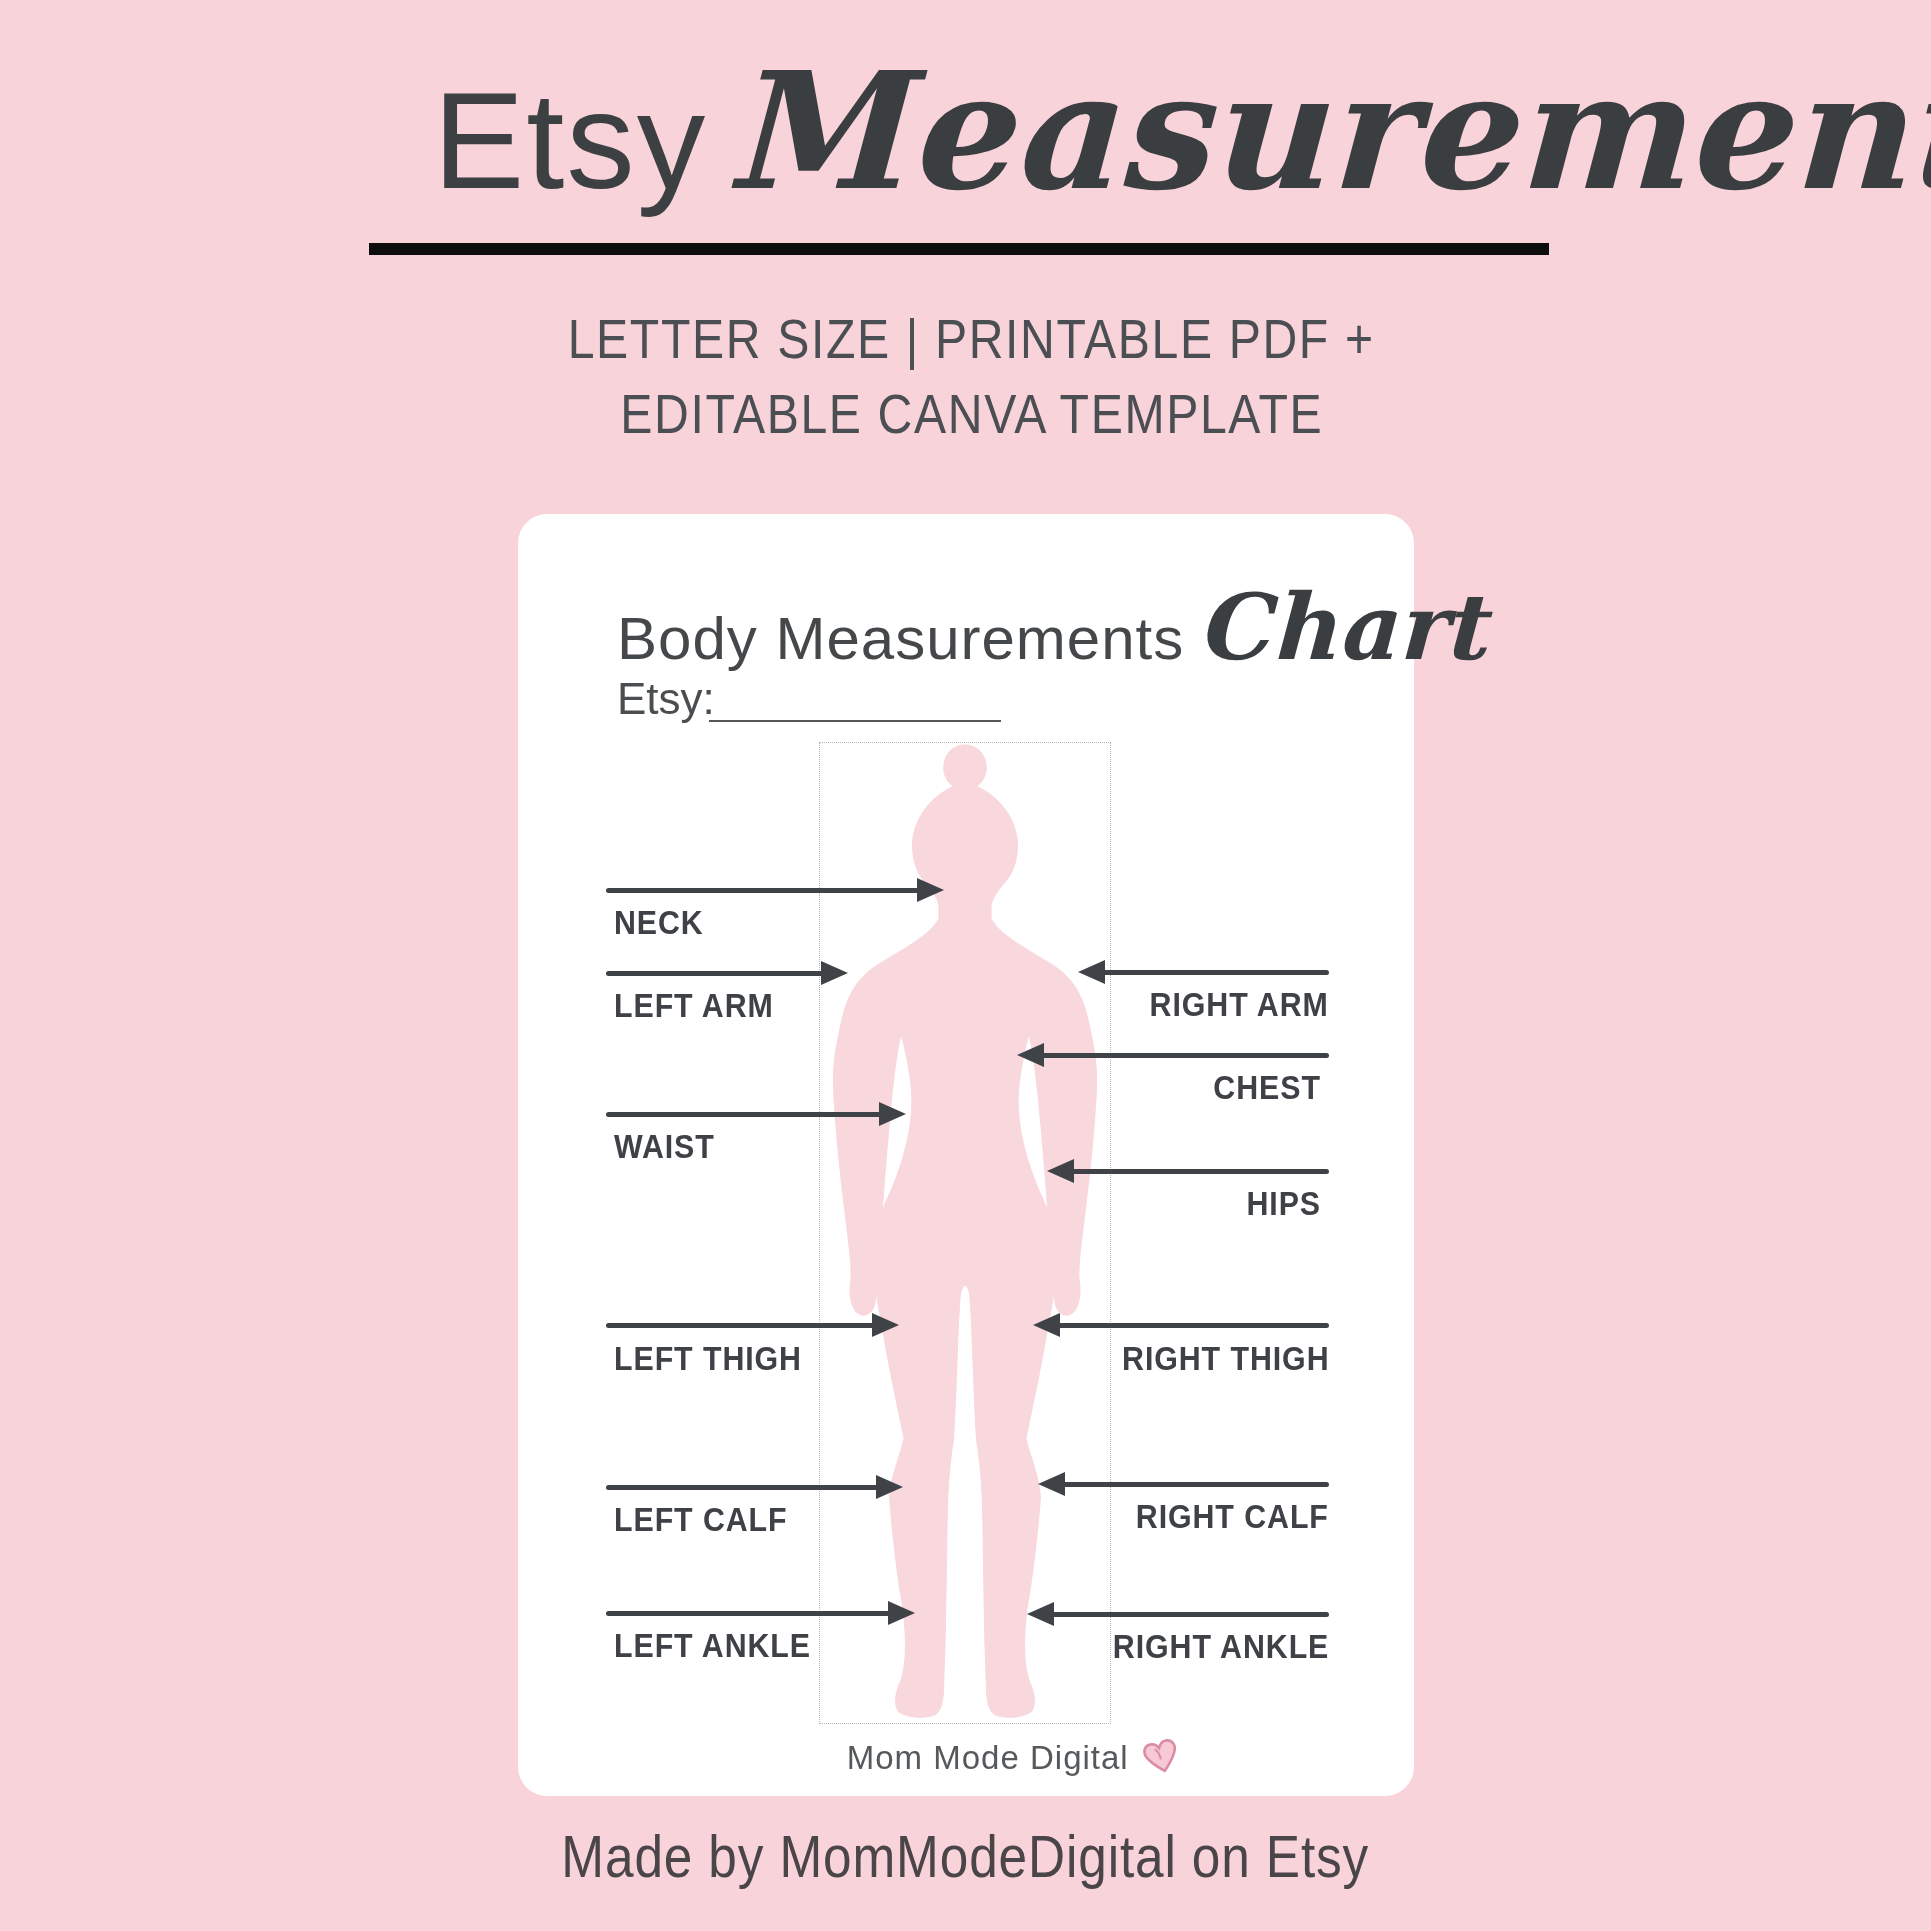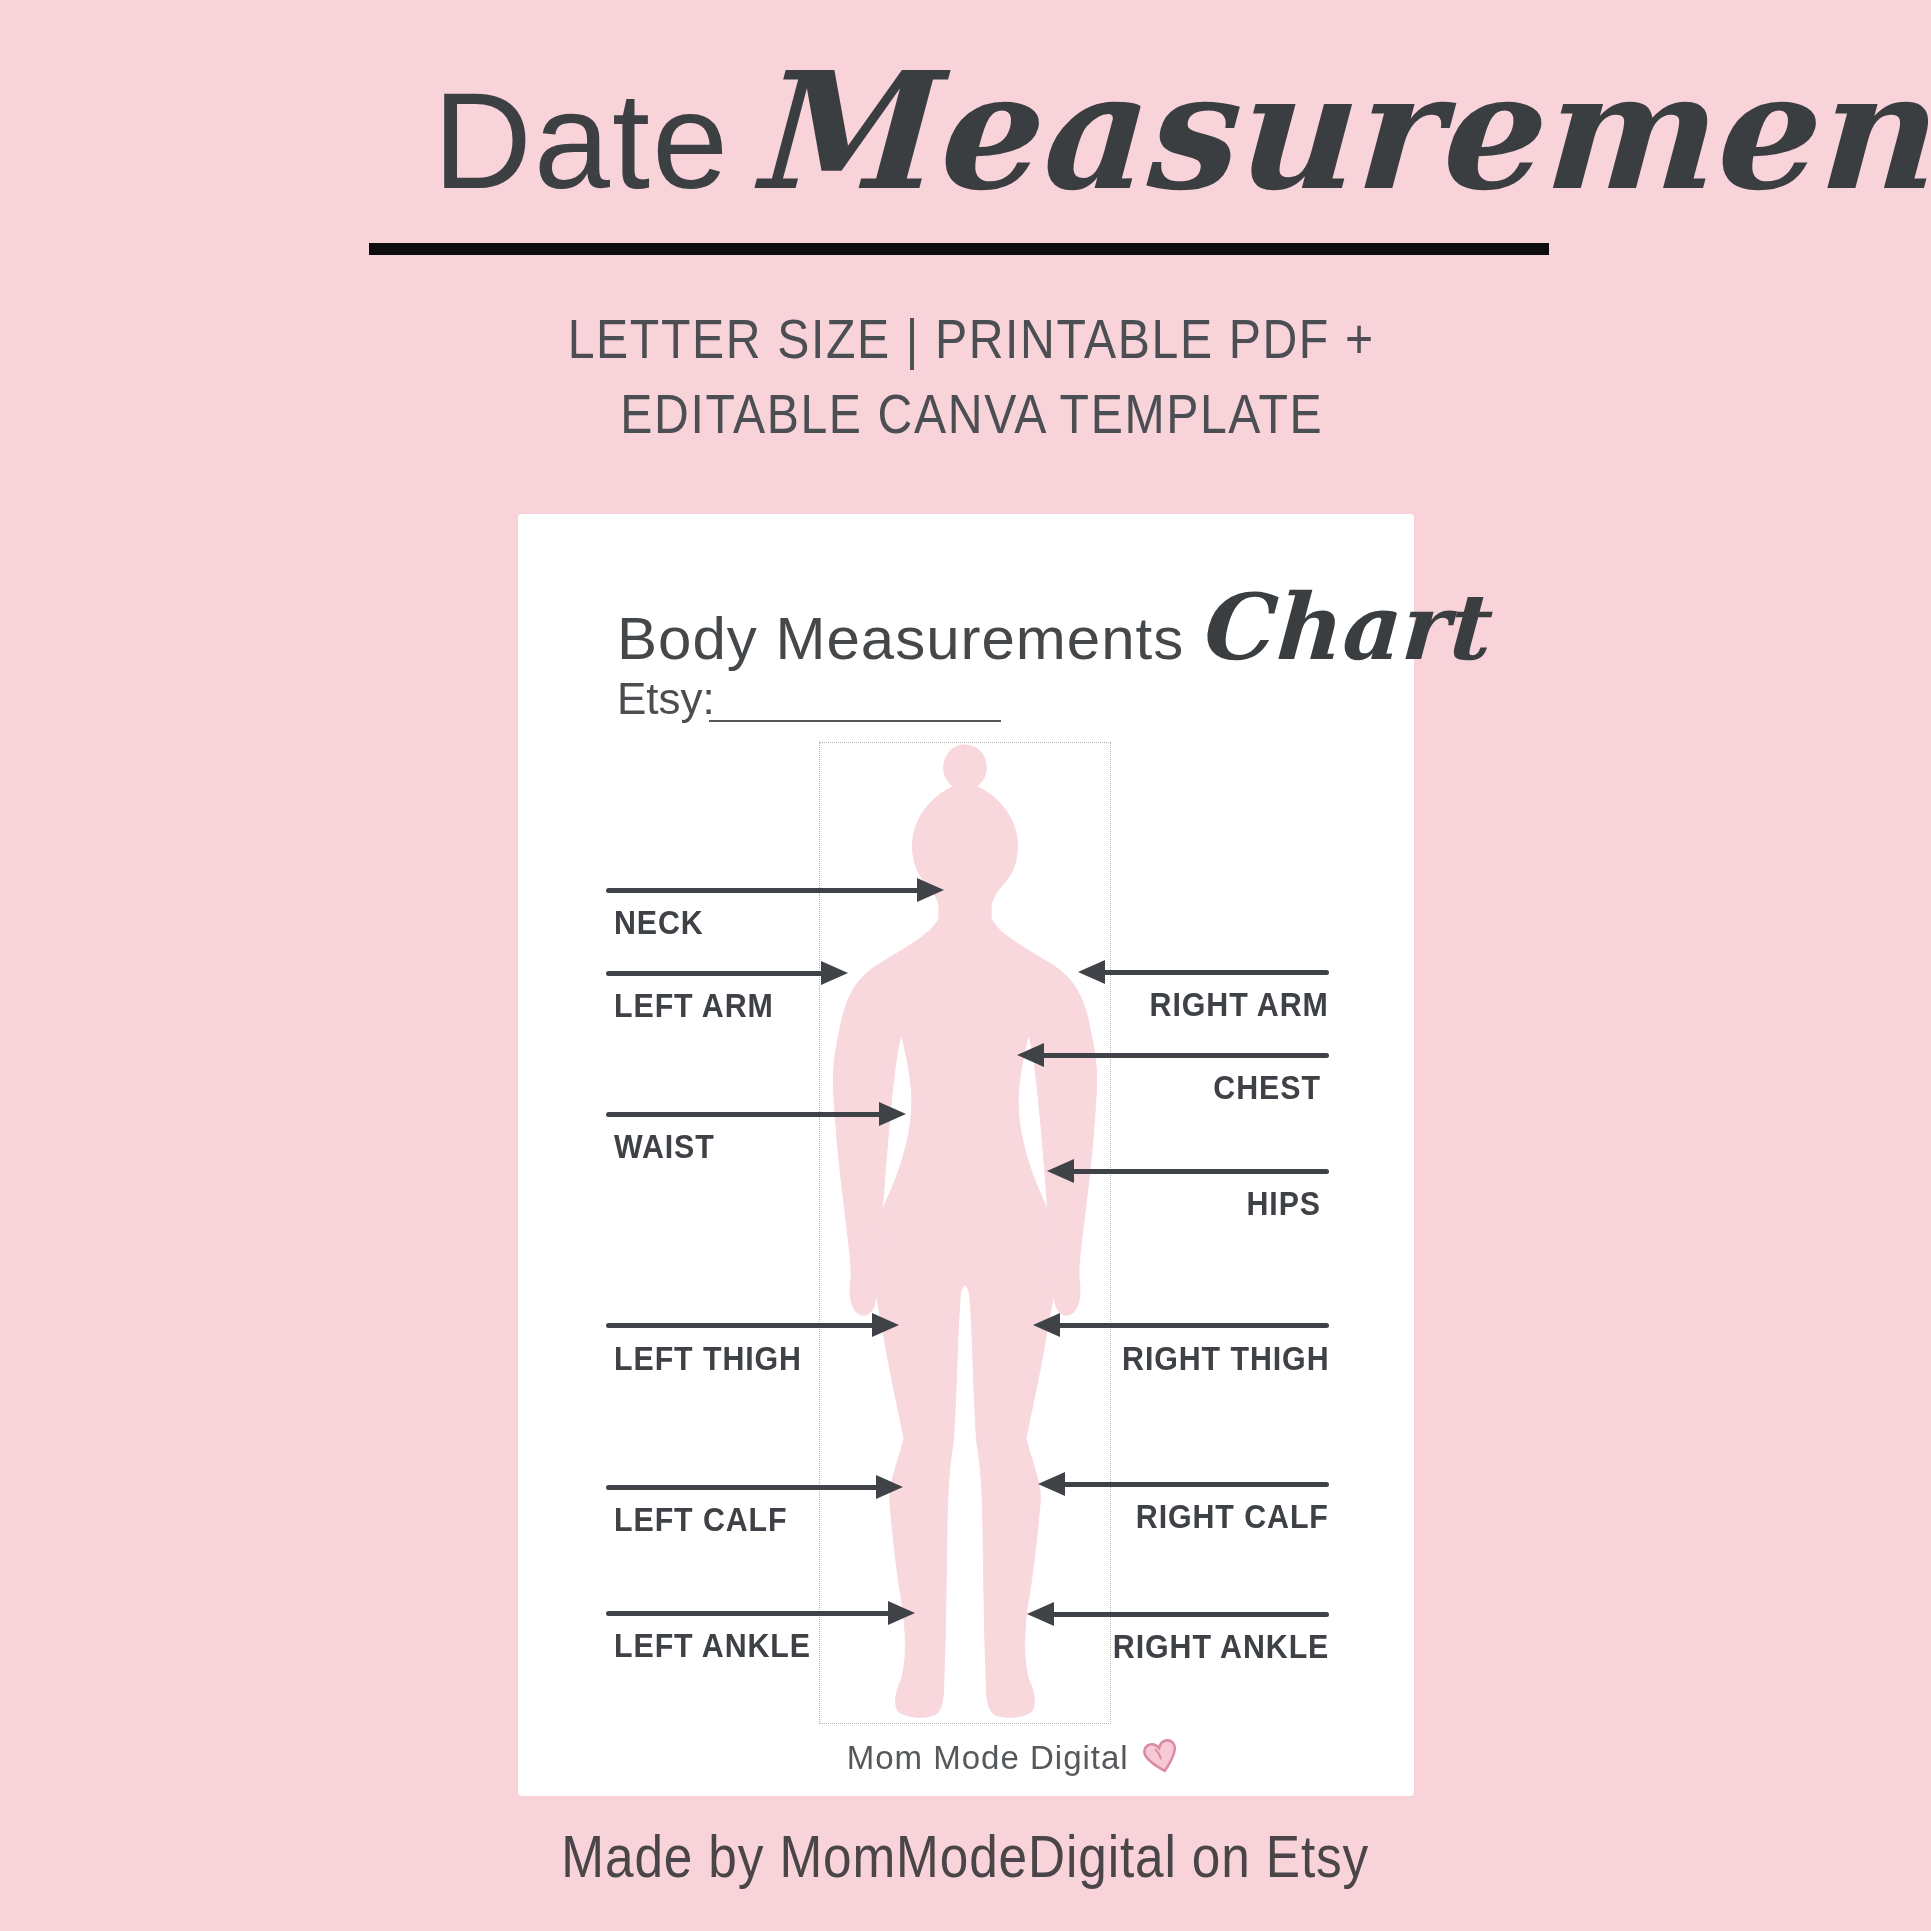--- a/index.html
+++ b/index.html
@@ -34,21 +34,21 @@
   .subtitle{
     position:absolute;left:0;top:301px;width:1931px;
     text-align:center;
     font-size:56px;line-height:75px;font-weight:500;
     letter-spacing:1.9px;color:#4b4e52;padding-left:6px;
   }
   .subtitle .cond{display:inline-block;transform:scaleX(0.86);transform-origin:center;}
   
   .card{
     position:absolute;left:518px;top:514px;width:896px;height:1282px;
-    background:#ffffff;border-radius:4px;
+    background:#ffffff;border-radius:29px;
   }
   .card-title{
     position:absolute;left:99px;top:60px;
     display:flex;align-items:baseline;white-space:nowrap;
   }
   .card-title .t-sans{font-size:60px;font-weight:500;letter-spacing:1px;color:#45484b;}
   .card-title .t-script{
     font-family:"DejaVu Serif", serif;font-style:italic;font-weight:bold;
     font-size:91px;margin-left:21px;transform:skewX(-4deg);color:#3b3e41;
   }
@@ -98,21 +98,21 @@
     text-align:center;font-size:59px;color:#4a4549;letter-spacing:1px;
   }
   .footer-credit .cond{display:inline-block;transform:scaleX(0.87);transform-origin:center;}
 </style>
 </head>
 <body>
 
 <div class="stage">
 
   <div class="hero-title">
-    <span class="t-sans">Date</span>
+    <span class="t-sans">Etsy</span>
     <span class="t-script">Measurements</span>
   </div>
   <div class="hero-underline"></div>
 
   <div class="subtitle">
     <span class="cond">LETTER SIZE | PRINTABLE PDF +</span><br>
     <span class="cond">EDITABLE CANVA TEMPLATE</span>
   </div>
 
   <div class="card">

